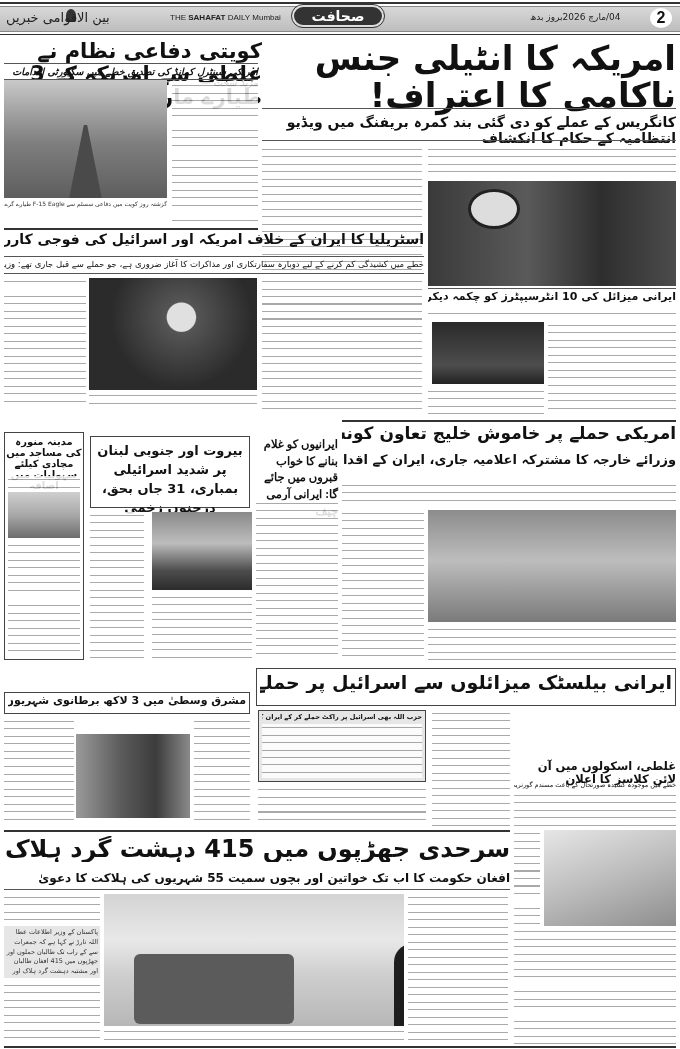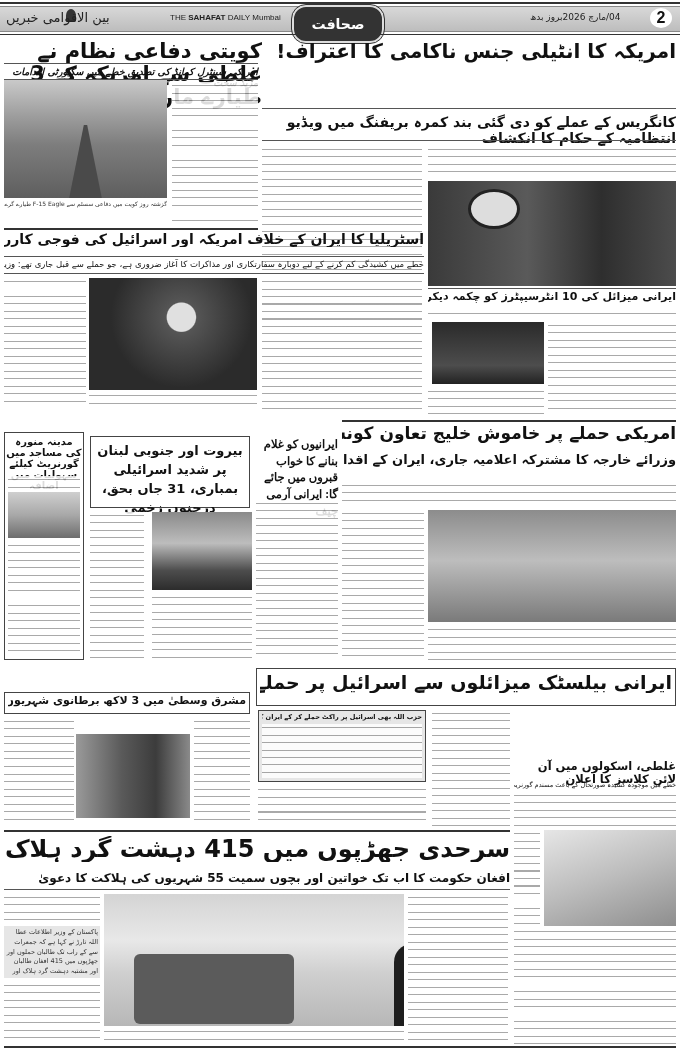--- a/index.html
+++ b/index.html
@@ -7,21 +7,21 @@
   body { font-family: "DejaVu Sans", sans-serif; color: #111; position: relative; }
   .abs { position: absolute; }
   .rtl { direction: rtl; text-align: right; }
   .center { text-align: center; }
   .mast-topline { left: 0; top: 2px; width: 680px; height: 2px; background: #333; }
   .mast-bar { left: 0; top: 6px; width: 680px; height: 26px; background: linear-gradient(#d8d8d8, #bdbdbd); border-top: 1px solid #888; border-bottom: 1px solid #888; }
   .mast-section { left: 6px; top: 10px; font-size: 13px; color: #222; direction: rtl; }
   .mast-section-icon { left: 66px; top: 9px; width: 10px; height: 13px; background: #333; border-radius: 50% 50% 2px 2px; }
   .mast-paper { left: 170px; top: 13px; font-size: 8px; color: #222; font-family: "Liberation Sans", sans-serif; }
   .mast-paper b { font-weight: bold; }
-  .mast-logo { left: 292px; top: 5px; width: 92px; height: 38px; background: #333; border-radius: 14px; border: 2px solid #ddd; outline: 1px solid #333; color: #fff; font-size: 14px; font-weight: bold; display: flex; align-items: center; justify-content: center; }
+  .mast-logo { left: 292px; top: 5px; width: 92px; height: 22px; background: #333; border-radius: 14px; border: 2px solid #ddd; outline: 1px solid #333; color: #fff; font-size: 14px; font-weight: bold; display: flex; align-items: center; justify-content: center; }
   .mast-date { left: 530px; top: 12px; font-size: 9px; color: #222; }
   .mast-page { left: 650px; top: 8px; width: 22px; height: 20px; background: #fff; border-radius: 50%; color: #111; font-size: 16px; font-weight: bold; display: flex; align-items: center; justify-content: center; font-family: "Liberation Sans", sans-serif; }
   .mast-bottomline { left: 0; top: 34px; width: 680px; height: 1px; background: #333; }
 
   
   .h-main { font-weight: bold; color: #111; line-height: 1.1; }
   .rule { background: #555; height: 1px; }
   .rule-thick { background: #333; height: 2px; }
   .box { border: 1px solid #444; }
   .shade { background: #e6e6e6; }
@@ -57,21 +57,21 @@
 <div class="abs mast-paper">
   <span>THE</span>
   <b>SAHAFAT</b>
   <span>DAILY Mumbai</span>
 </div>
 <div class="abs mast-logo">صحافت</div>
 <div class="abs mast-date rtl">04/مارچ 2026بروز بدھ</div>
 <div class="abs mast-page">2</div>
 <div class="abs mast-bottomline"></div>
 
-<div class="abs rtl h-main" style="left:262px; top:40px; width:414px; font-size:20px;">امریکہ کا انٹیلی جنس ناکامی کا اعتراف!</div>
+<div class="abs rtl h-main" style="left:262px; top:40px; width:414px; font-size:34px;">امریکہ کا انٹیلی جنس ناکامی کا اعتراف!</div>
 <div class="abs rule" style="left:262px; top:108px; width:414px;"></div>
 <div class="abs rtl" style="left:262px; top:114px; width:414px; font-size:14px; font-weight:bold;">کانگریس کے عملے کو دی گئی بند کمرہ بریفنگ میں ویڈیو انتظامیہ کے حکام کا انکشاف</div>
 <div class="abs rule" style="left:262px; top:140px; width:414px;"></div>
 <div class="abs textcol" style="left:262px; top:146px; width:160px; height:126px;"></div>
 <div class="abs textcol" style="left:428px; top:146px; width:248px; height:30px;"></div>
 <div class="abs photo photo-pentagon" style="left:428px; top:181px; width:248px; height:105px;">
   <div class="pentagon-seal"></div>
 </div>
 
 <div class="abs rtl h-main" style="left:8px; top:40px; width:254px; font-size:21px;">کویتی دفاعی نظام نے غلطی سے امریکہ کے 3 طیارے مار گرائے</div>
@@ -103,21 +103,21 @@
 
 <div class="abs rule-thick" style="left:342px; top:420px; width:334px;"></div>
 <div class="abs rtl h-main" style="left:342px; top:424px; width:334px; font-size:17px; white-space:nowrap; overflow:hidden;">امریکی حملے پر خاموش خلیج تعاون کونسل ایران کی جوابی کارروائی پر تڑپ اٹھی</div>
 <div class="abs rtl" style="left:342px; top:452px; width:334px; font-size:13px; font-weight:bold; white-space:nowrap; overflow:hidden;">وزرائے خارجہ کا مشترکہ اعلامیہ جاری، ایران کے اقدامات پر شدید تشویش کا اظہار</div>
 <div class="abs textcol" style="left:342px; top:482px; width:334px; height:24px;"></div>
 <div class="abs textcol" style="left:342px; top:510px; width:82px; height:150px;"></div>
 <div class="abs photo photo-gcc" style="left:428px; top:510px; width:248px; height:112px;"></div>
 <div class="abs textcol" style="left:428px; top:626px; width:248px; height:34px;"></div>
 
 <div class="abs box" style="left:4px; top:432px; width:80px; height:228px;"></div>
-<div class="abs rtl h-main center" style="left:6px; top:436px; width:76px; font-size:10px; text-align:center;">مدینہ منورہ کی مساجد میں گورنریٹ کیلئے سہولیات میں اضافہ</div>
+<div class="abs rtl h-main center" style="left:6px; top:436px; width:76px; font-size:10px; text-align:center;">مدینہ منورہ کی مساجد میں مچادی کیلئے سہولیات میں اضافہ</div>
 <div class="abs textcol" style="left:8px; top:476px; width:72px; height:14px;"></div>
 <div class="abs photo photo-mosque" style="left:8px; top:492px; width:72px; height:46px;"></div>
 <div class="abs textcol" style="left:8px; top:542px; width:72px; height:114px;"></div>
 
 <div class="abs box" style="left:90px; top:436px; width:160px; height:72px;"></div>
 <div class="abs rtl h-main center" style="left:94px; top:442px; width:152px; font-size:13px; text-align:center; line-height:1.45;">بیروت اور جنوبی لبنان پر شدید اسرائیلی بمباری، 31 جاں بحق، درجنوں زخمی</div>
 <div class="abs textcol" style="left:90px; top:512px; width:54px; height:148px;"></div>
 <div class="abs photo photo-beirut" style="left:152px; top:512px; width:100px; height:78px;"></div>
 <div class="abs textcol" style="left:152px; top:594px; width:100px; height:66px;"></div>
 

